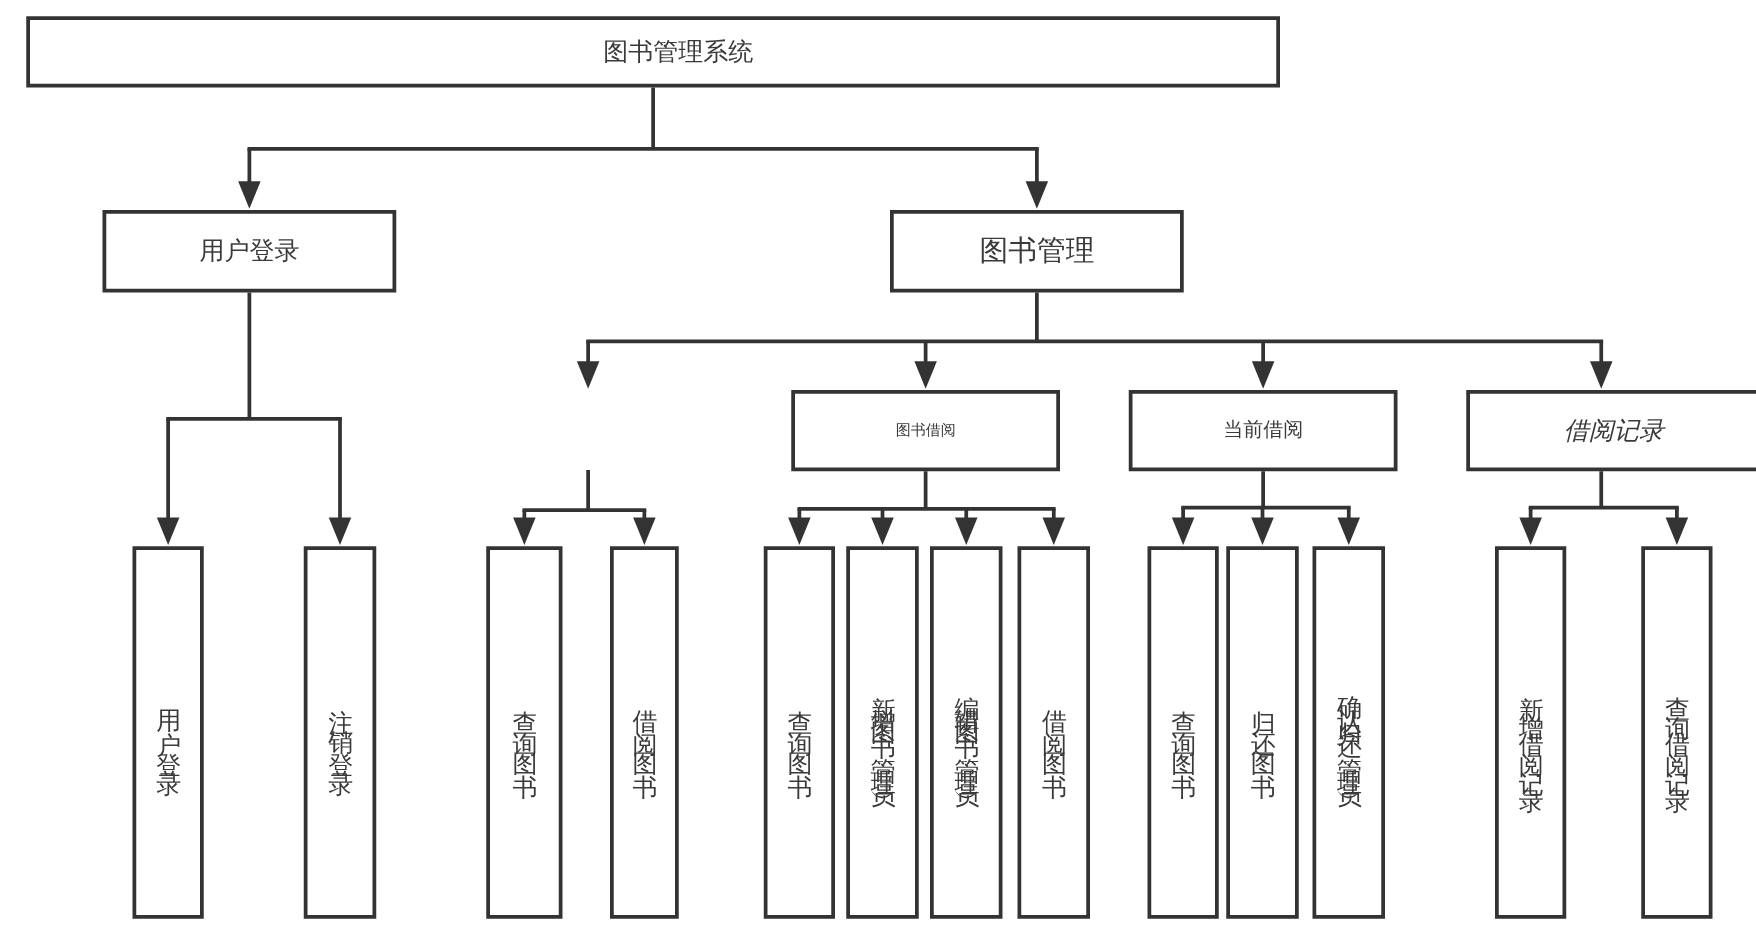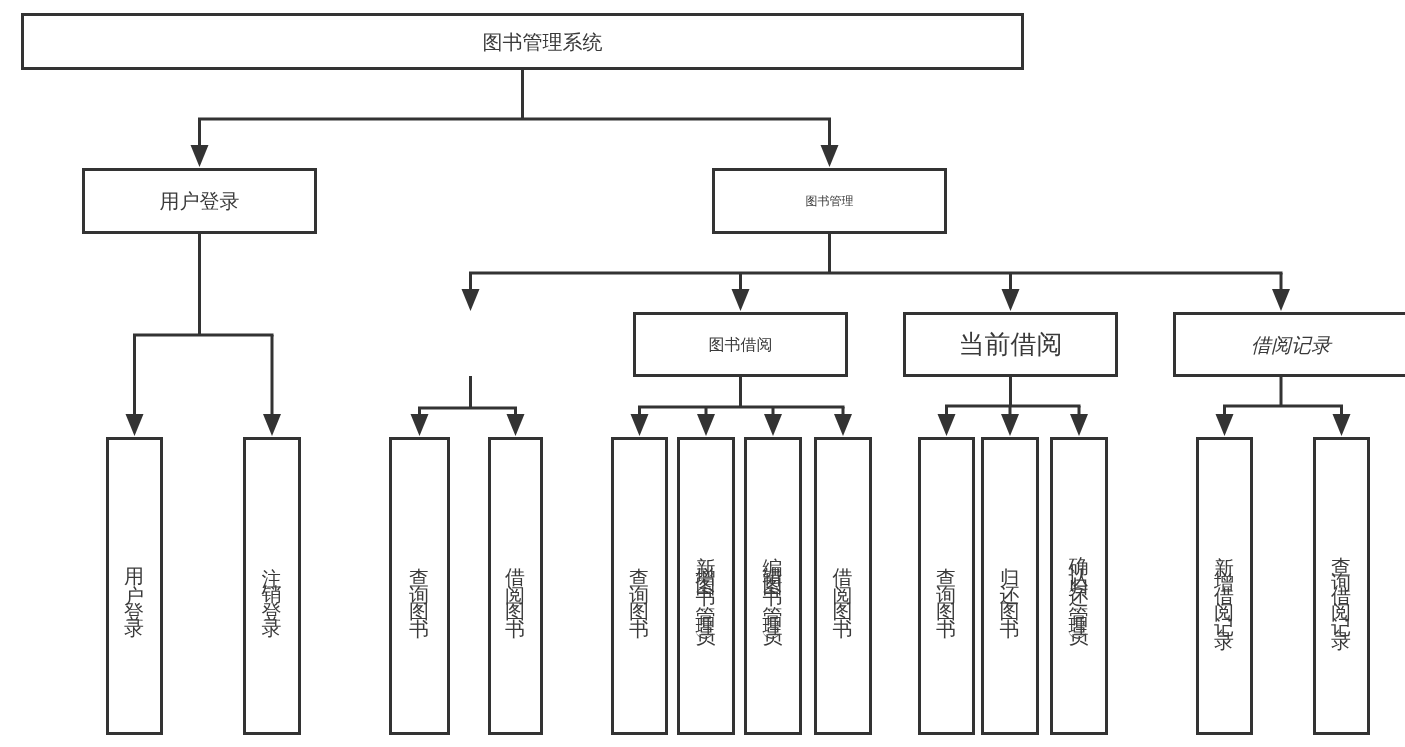--- a/index.html
+++ b/index.html
@@ -90,27 +90,27 @@
       <polygon points="1332.5,414 1350.5,414 1341.5,436" fill="#333333"></polygon>
     </svg>
 
 <div class="node h" style="left: 21px; top: 13px; width: 1003px; height: 57px; padding-left: 40px;">
       <span class="label" style="font-size: 20px;">图书管理系统</span>
     </div>
     <div class="node h" style="left: 82px; top: 168px; width: 235px; height: 66px;">
       <span class="label" style="font-size: 20px;">用户登录</span>
     </div>
     <div class="node h" style="left: 712px; top: 168px; width: 235px; height: 66px;">
-      <span class="label" style="font-size: 12px;">图书管理</span>
+      <span class="label" style="font-size: 23px;">图书管理</span>
     </div>
     <div class="node h" style="left: 633px; top: 312px; width: 215px; height: 65px;">
-      <span class="label" style="font-size: 16px;">图书借阅</span>
+      <span class="label" style="font-size: 12px;">图书借阅</span>
     </div>
     <div class="node h" style="left: 903px; top: 312px; width: 215px; height: 65px;">
-      <span class="label" style="font-size: 26px;">当前借阅</span>
+      <span class="label" style="font-size: 16px;">当前借阅</span>
     </div>
     <div class="node h" style="left: 1173px; top: 312px; width: 236px; height: 65px; font-style: italic;">
       <span class="label" style="font-size: 20px;">借阅记录</span>
     </div>
     <div class="node v" style="left: 106px; top: 437px; width: 57px; height: 298px;">
       <span class="label" style="font-size: 20px; letter-spacing: 17px;">用户登录</span>
     </div>
     <div class="node v" style="left: 243px; top: 437px; width: 58px; height: 298px;">
       <span class="label" style="font-size: 20px; letter-spacing: 17px;">注销登录</span>
     </div>

